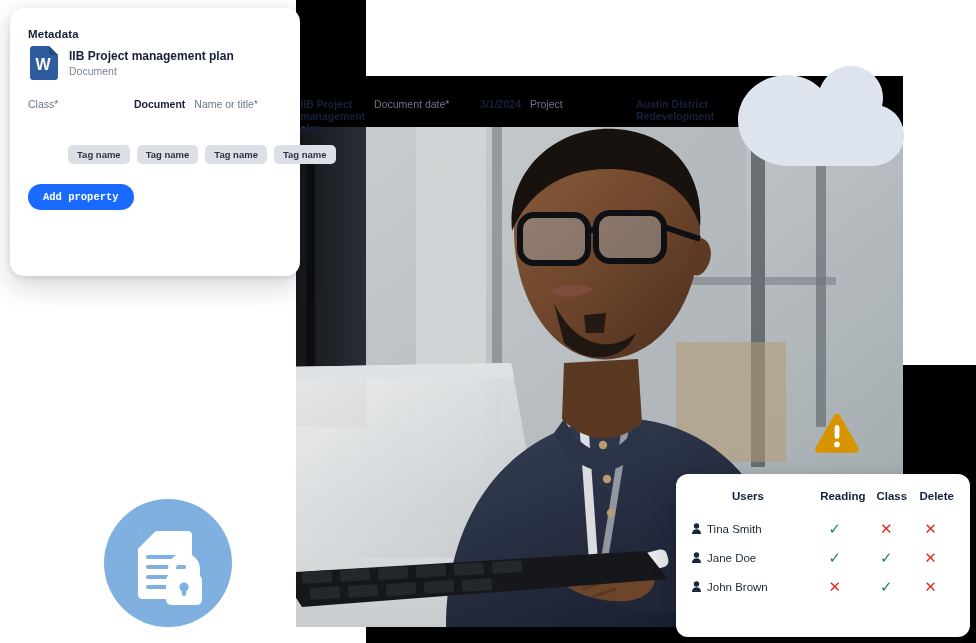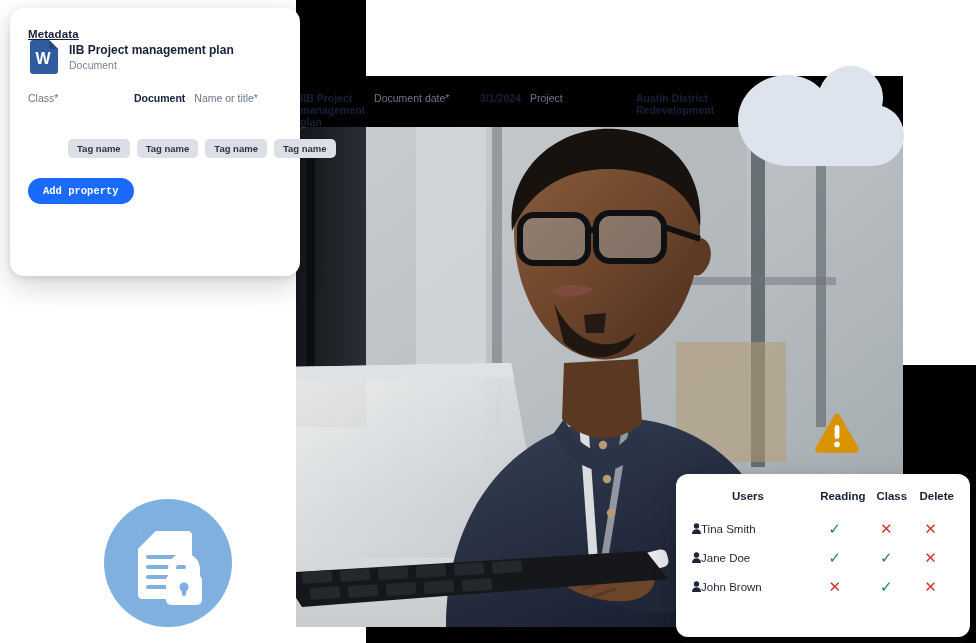--- a/index.html
+++ b/index.html
@@ -55,21 +55,21 @@
     position: absolute;
     left: 10px; top: 8px;
     width: 290px; height: 268px;
     background: #ffffff;
     border-radius: 14px;
     box-shadow: 0 10px 28px rgba(16,24,40,.18), 0 2px 6px rgba(16,24,40,.10);
     padding: 20px 18px 0 18px;
   }
   .card-title {
     font-size: 11.5px; font-weight: 700; color: #16203a;
-    letter-spacing: .1px; margin-bottom: 0; text-decoration: underline;
+    letter-spacing: .1px; margin-bottom: 6px;
   }
   .doc-head { display: flex; align-items: center; gap: 11px; margin-bottom: 18px; }
   .doc-icon { width: 30px; height: 34px; flex: 0 0 30px; }
   .doc-head-text { display: flex; flex-direction: column; gap: 2px; }
   .doc-name { font-size: 12px; font-weight: 700; color: #16203a; line-height: 1.2; }
   .doc-type { font-size: 10.5px; color: #7a8496; line-height: 1.2; }
 
   .prop-list { display: flex; flex-direction: row; gap: 9px; margin-bottom: 11px; }
   .prop-row { display: flex; align-items: baseline; }
   .prop-label { width: 106px; flex: 0 0 106px; font-size: 10.5px; color: #6b7687; }
@@ -105,21 +105,21 @@
   table.perm th {
     font-size: 11.5px; font-weight: 700; color: #16203a;
     text-align: right; padding: 4px 0 12px 0; white-space: nowrap;
   }
   table.perm th.users-col { text-align: center; width: 112px; }
   table.perm td {
     font-size: 11.5px; color: #1d2636;
     text-align: center; padding: 7px 0; white-space: nowrap;
   }
   table.perm td.user-cell { text-align: left; }
-  .user-cell-inner { display: flex; align-items: center; }
+  .user-cell-inner { display: flex; align-items: center; gap: 6px; }
   .person-icon { width: 9px; height: 11px; flex: 0 0 9px; }
   .mark { font-size: 15px; line-height: 1; font-weight: 400; }
   .mark.yes { color: #1f7a6b; }
   .mark.no  { color: #d93025; }
 
   
   #warning-icon {
     position: absolute; left: 814px; top: 412px;
     width: 46px; height: 42px;
   }

